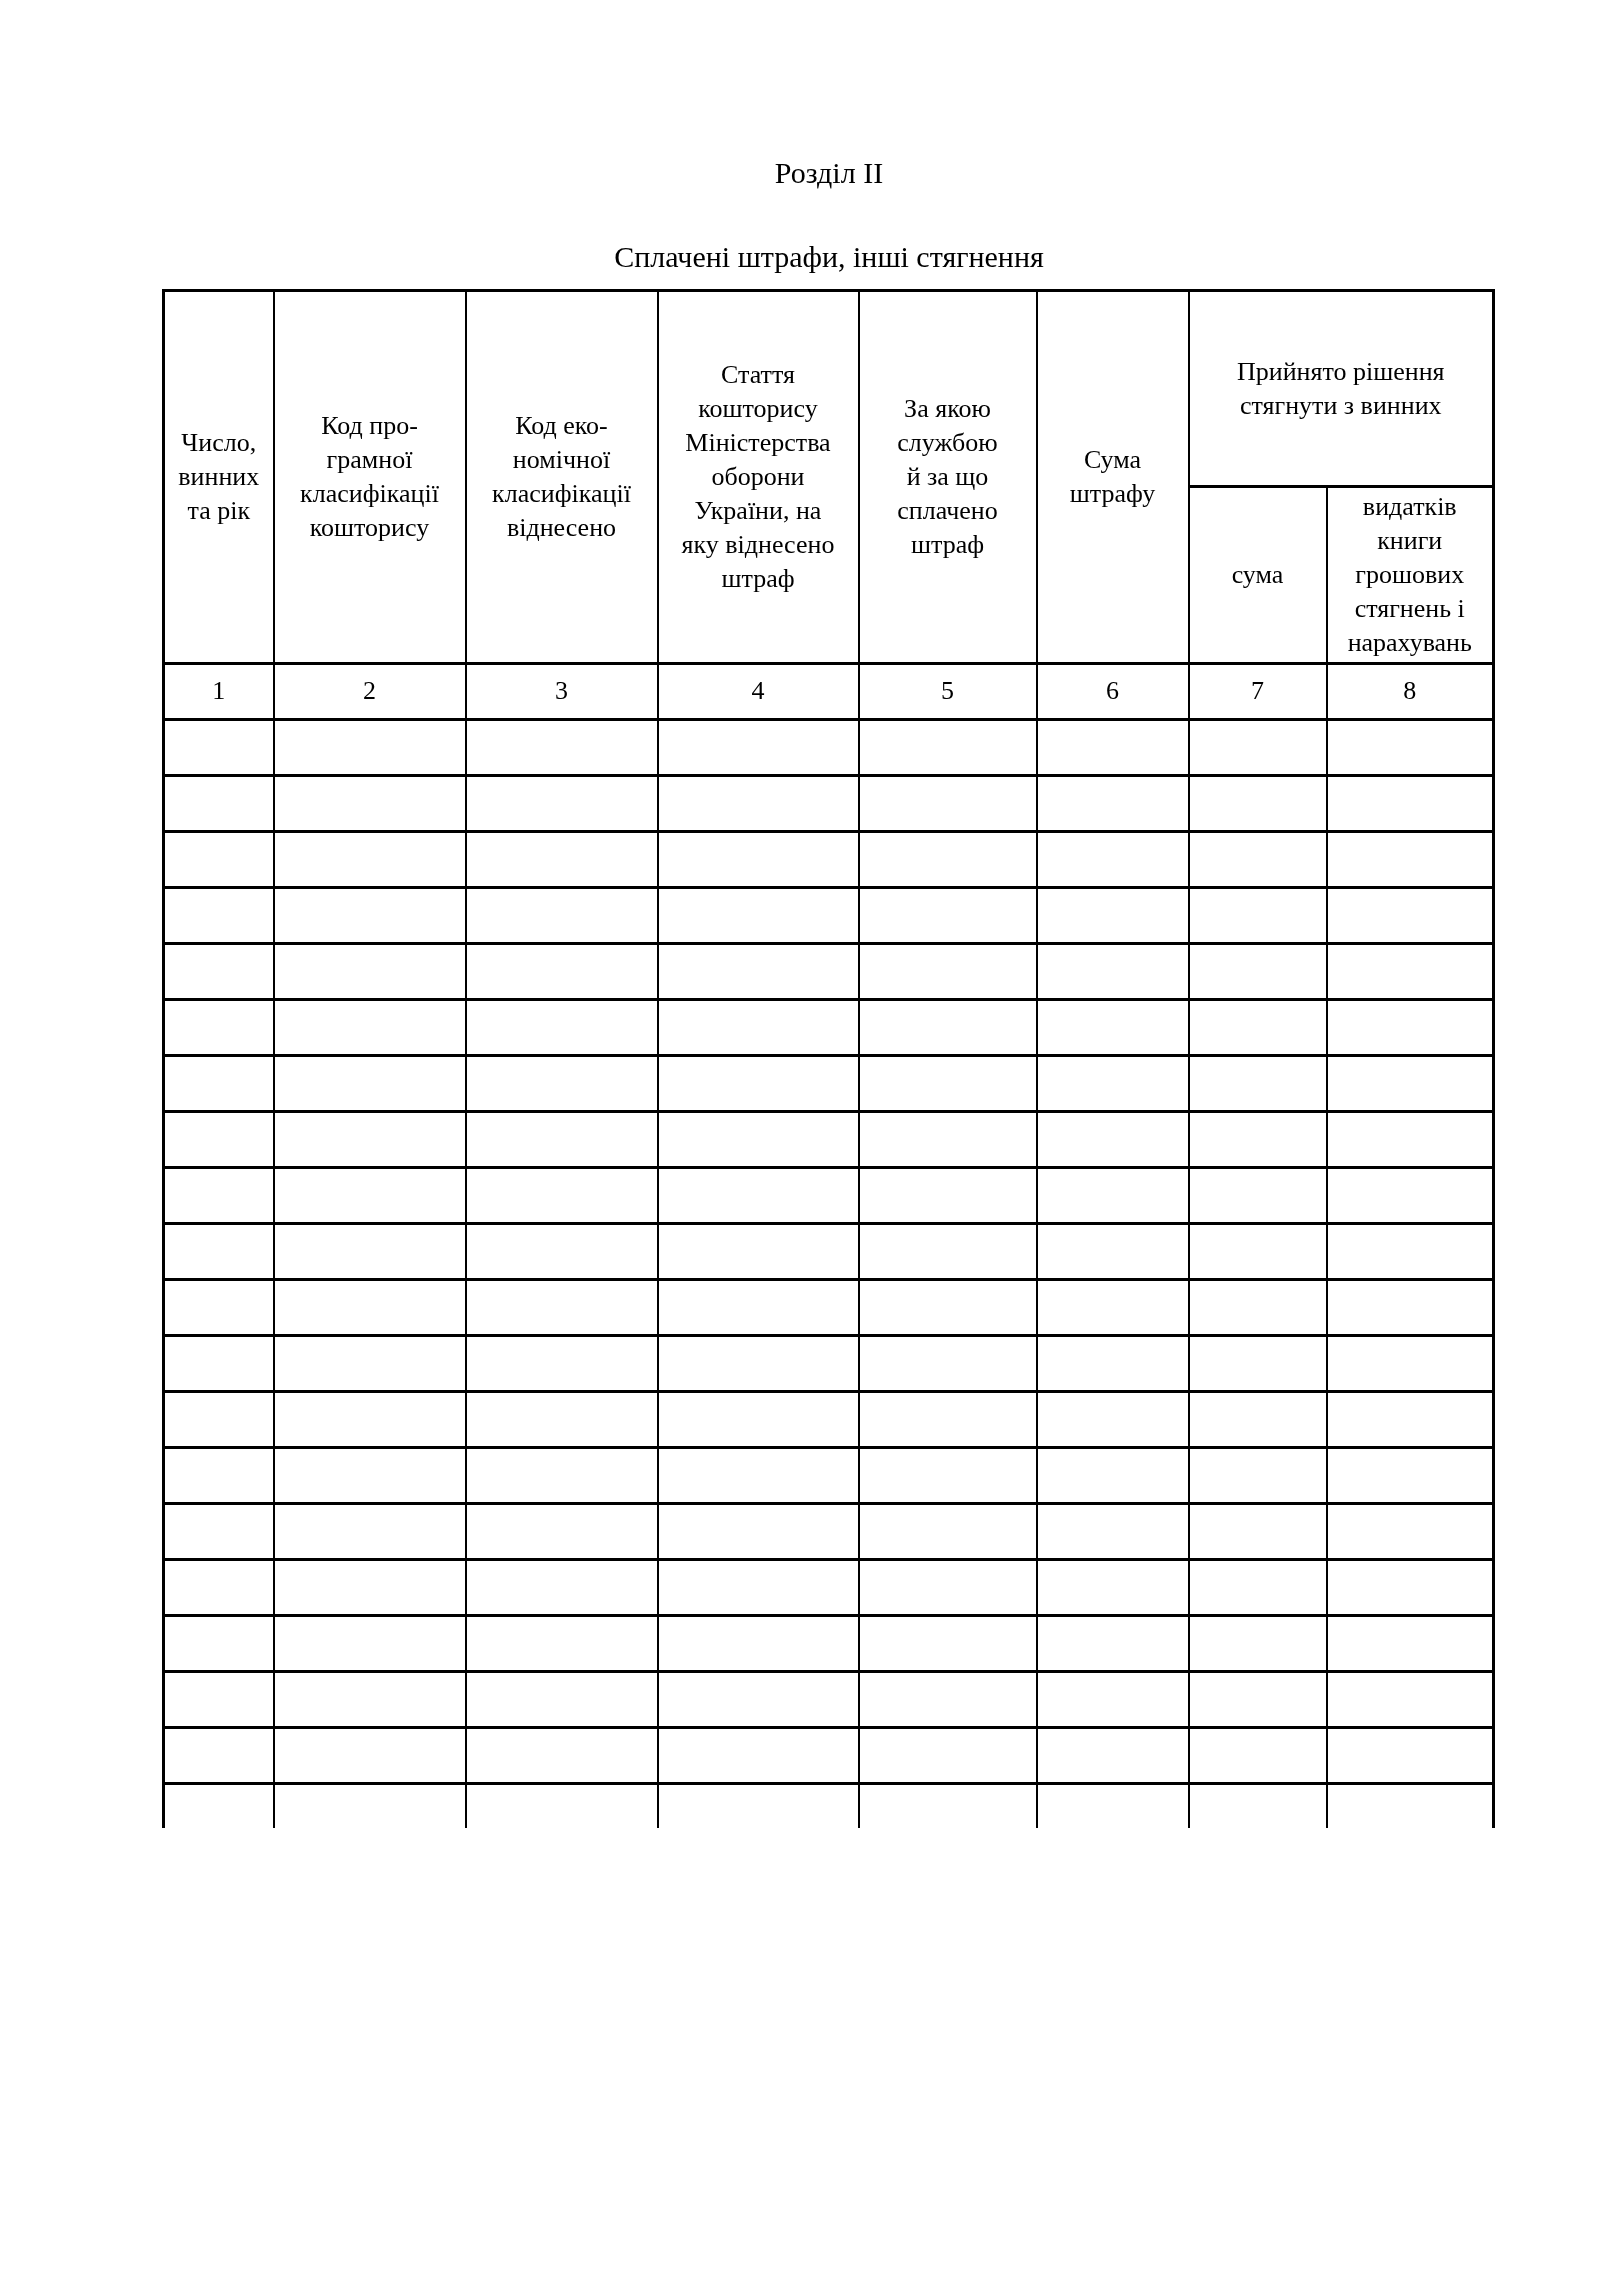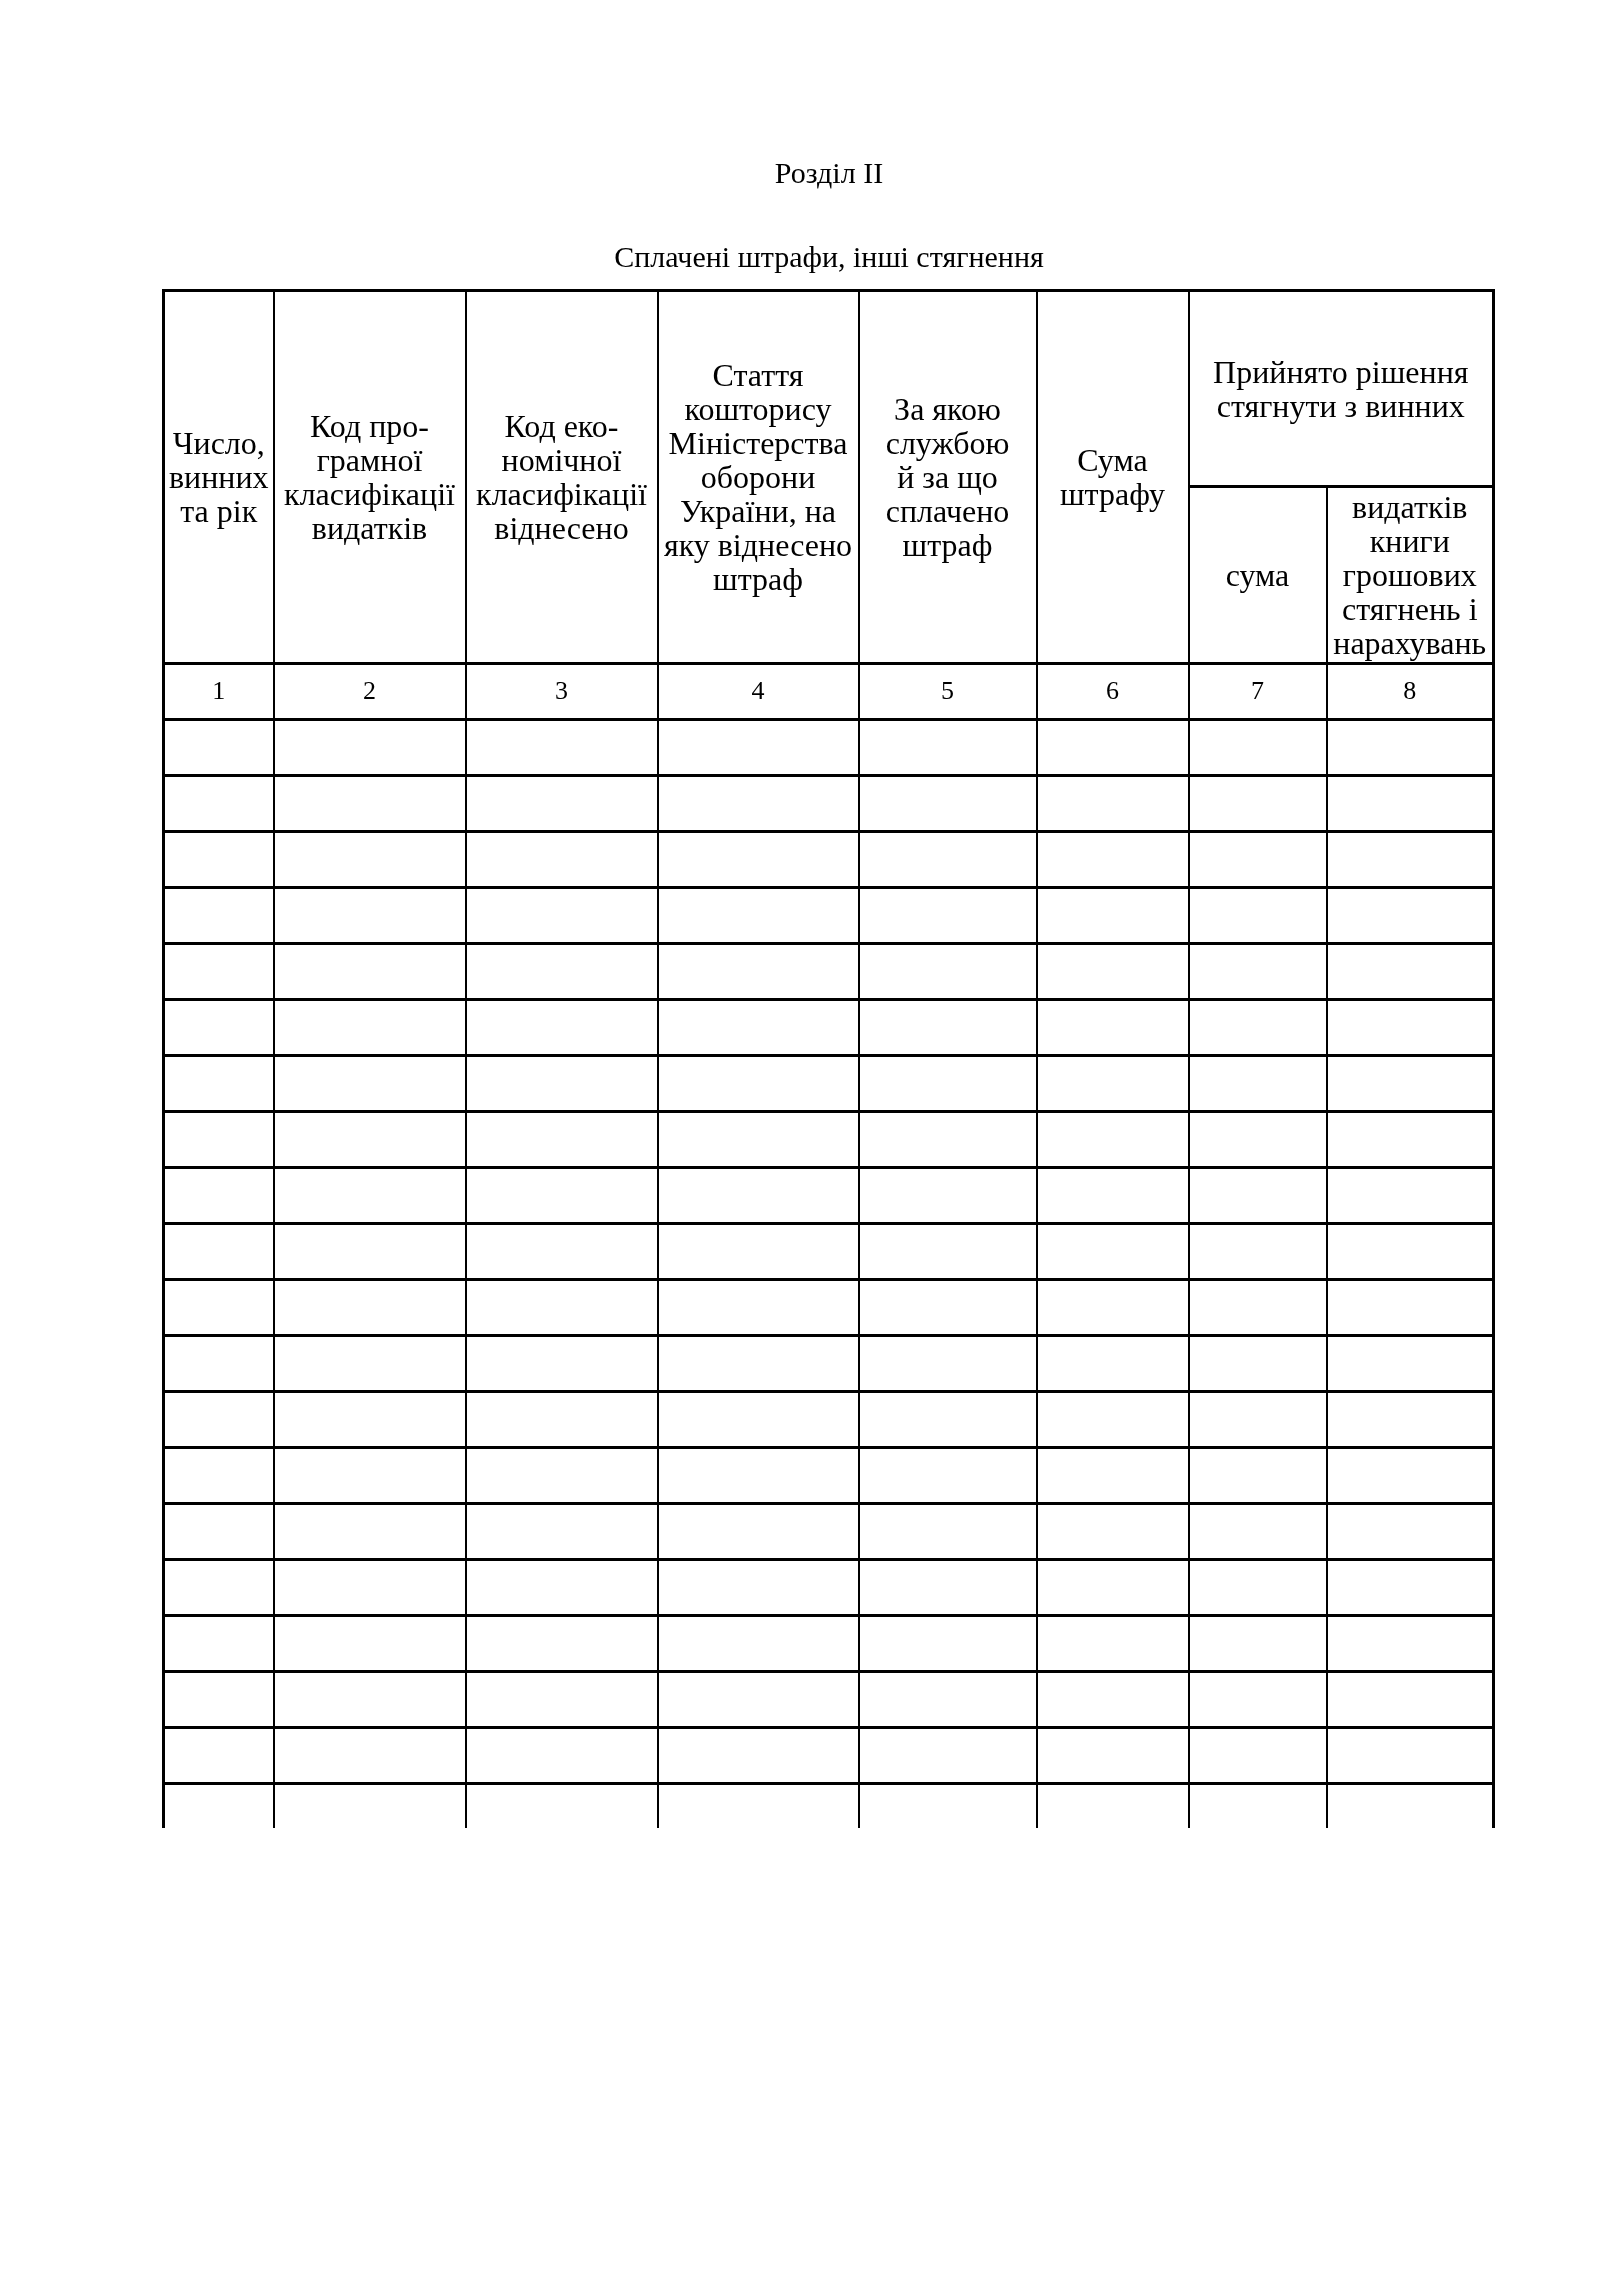--- a/index.html
+++ b/index.html
@@ -47,21 +47,21 @@
     border-right: 2.8px solid #000000;
     border-top: 3.7px solid #000000;
     border-bottom: 3.7px solid #000000;
     padding: 1.8px 3.7px;
     text-align: center;
     vertical-align: middle;
     font-weight: normal;
     overflow: hidden;
   }
   table.form-table th {
-    font-size: 32px;
+    font-size: 26px;
     line-height: 34px;
     white-space: pre-line;
   }
   tr.row-group-header { height: 196px; }
   tr.row-sub-header   { height: 176px; }
   tr.row-numbers      { height: 56px; }
   tr.row-numbers td {
     font-size: 26px;
     line-height: 26px;
   }
@@ -90,21 +90,21 @@
       <col style="width:167px">
     </colgroup>
     <thead>
       <tr class="row-group-header">
         <th rowspan="2">Число,
 винних
 та рік</th>
         <th rowspan="2">Код про-
 грамної
 класифікації
-видатків</th>
+кошторису</th>
         <th rowspan="2">Код еко-
 номічної
 класифікації
 віднесено</th>
         <th rowspan="2">Стаття
 кошторису
 Міністерства
 оборони
 України, на
 яку віднесено

